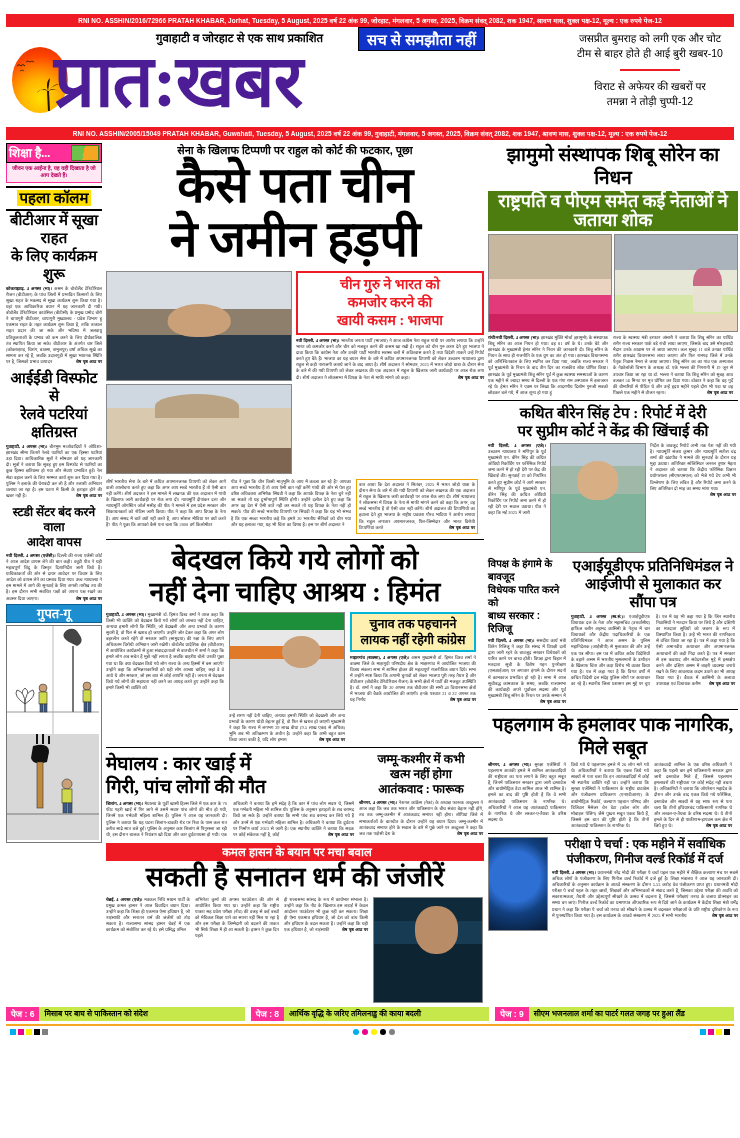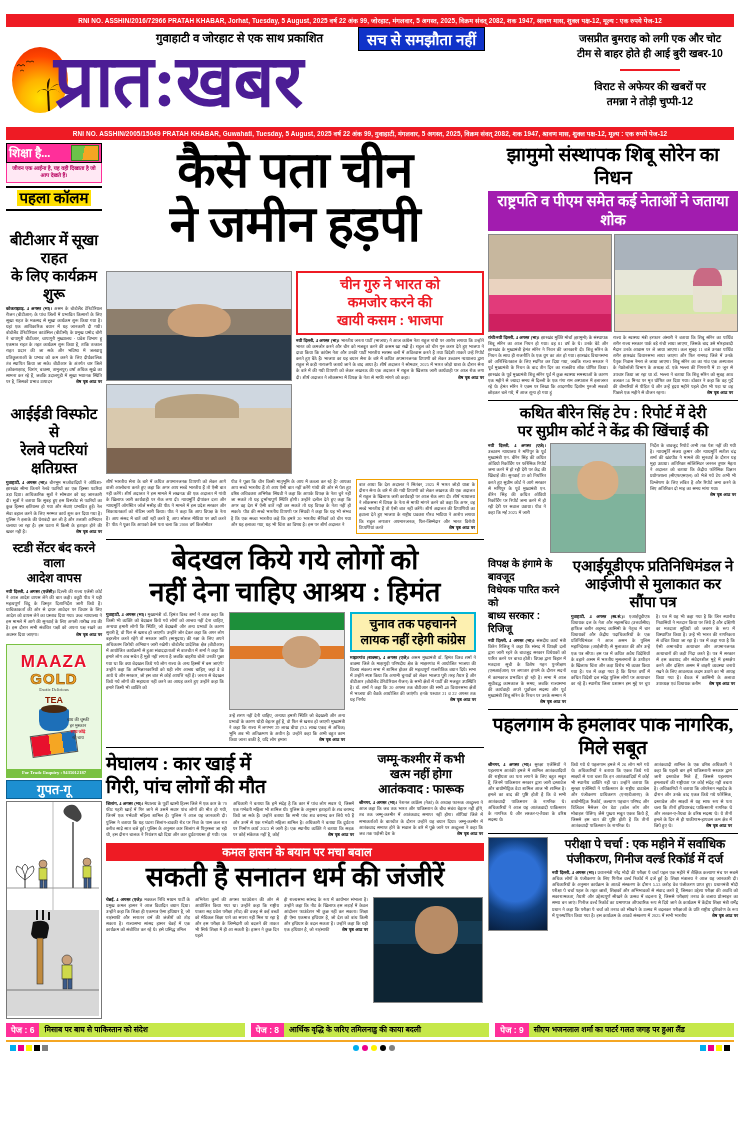--- a/index.html
+++ b/index.html
@@ -49,21 +49,21 @@
   }
   .mh-slogan{
     position:absolute;left:352px;top:-2px;
     background:#1033c9;color:#fff;font-weight:bold;font-size:15px;
     font-family:"Liberation Sans","DejaVu Sans",sans-serif;
     padding:1px 8px;border:1px solid #000;white-space:nowrap;
   }
   .mh-right{position:absolute;right:0;top:2px;width:168px;text-align:center;}
   .mh-right .ln{
     font-family:"Liberation Sans","DejaVu Sans",sans-serif;
-    font-weight:bold;font-size:10.5px;line-height:15px;color:#000;
+    font-weight:normal;font-size:10.5px;line-height:15px;color:#000;
   }
   .mh-right .sep{border-top:2px solid #ee1b24;width:60px;margin:8px auto;}
 
   
   .body-wrap{display:flex;gap:4px;margin-top:3px;}
   .colL{width:96px;flex:0 0 96px;}
   .colC{width:378px;flex:0 0 378px;}
   .colR{width:250px;flex:0 0 250px;}
 
   
@@ -100,22 +100,22 @@
   }
   .h4{
     font-family:"Liberation Serif","DejaVu Serif",serif;
     font-weight:bold;font-size:12px;line-height:15px;text-align:center;color:#000;
   }
   .h5{
     font-family:"Liberation Sans","DejaVu Sans",sans-serif;
     font-weight:bold;font-size:10px;line-height:13px;text-align:center;color:#000;
   }
   .blackbar{
-    background:#a21caf;color:#fff;font-family:"Liberation Serif","DejaVu Serif",serif;
-    font-weight:bold;font-size:15px;line-height:19px;text-align:center;padding:1px 2px;
+    background:#4d7c0f;color:#fff;font-family:"Liberation Serif","DejaVu Serif",serif;
+    font-weight:bold;font-size:18px;line-height:19px;text-align:center;padding:1px 2px;
   }
   .redbar{
     background:#ee1b24;color:#fff;font-family:"Liberation Sans","DejaVu Sans",sans-serif;
     font-weight:bold;font-size:11.5px;line-height:16px;text-align:center;padding:1px 2px;
   }
   .redbox{
     border:2px solid #ee1b24;padding:3px 2px;
     font-family:"Liberation Serif","DejaVu Serif",serif;
     font-weight:bold;font-size:14px;line-height:18px;text-align:center;color:#ee1b24;
   }
@@ -280,59 +280,44 @@
       <div class="shiksha">
         <div class="txt">शिक्षा है...</div>
         <div class="leaf"></div>
       </div>
       <div class="shiksha-sub">जीवन एक आईना है, यह वही दिखाता है जो आप देखते हैं।</div>
 
       <div class="pehla">
         <span class="hl">पहला कॉलम</span>
       </div>
 
-      <div class="h3" style="margin-top:20px;">बीटीआर में सूखा राहत</div>
+      <div class="h3" style="margin-top:0;">बीटीआर में सूखा राहत</div>
       <div class="h3">के लिए कार्यक्रम शुरू</div>
       <div class="body-text" style="margin-top:3px;">
         <span class="byline">कोकराझाड़, 4 अगस्त (भा)।</span>
         <span>असम के बोडोलैंड टेरिटोरियल रीजन (बीटीआर) के पांच जिलों में प्रभावित किसानों के लिए सूखा राहत के मकसद से सूखा कार्यक्रम शुरू किया गया है। यहां एक आधिकारिक बयान में यह जानकारी दी गयी। बोडोलैंड टेरिटोरियल काउंसिल (बीटीसी) के प्रमुख प्रमोद बोरो ने चापागुरी बीटीआर, चापागुरी मुख्यालय - प्रवेश विभाग हू एकमात्र राहत के तहत कार्यक्रम शुरू किया है, ताकि तत्काल राहत प्रदान की जा सके और भविष्य में जलवायु प्रतिकूलताओं के प्रभाव को कम करने के लिए दीर्घकालिक तंत्र स्थापित किया जा सके। बीटीआर के अंतर्गत चार जिले (कोकराझाड़, चिरांग, बाक्सा, तामुलपुर) वर्षा अधिक सूखे का सामना कर रहे हैं, जबकि उदालगुड़ी में सूखा भयानक स्थिति पर है, जिसको प्रभाव उत्पादन</span>
         <span class="contd">शेष पृष्ठ आठ पर</span>
       </div>
 
-      <div class="h3" style="margin-top:20px;clear:both;">आईईडी विस्फोट से</div>
+      <div class="h3" style="margin-top:4px;clear:both;">आईईडी विस्फोट से</div>
       <div class="h3">रेलवे पटरियां क्षतिग्रस्त</div>
       <div class="body-text" style="margin-top:3px;">
         <span class="byline">गुवाहाटी, 4 अगस्त (भा)।</span>
         <span>बीरभूम माओवादियों ने ओडिशा-झारखंड सीमा किनारे रेलवे पटरियों का एक हिस्सा पटरियां उड़ा दिया। आधिकारिक सूत्रों ने सोमवार को यह जानकारी दी। सूत्रों ने बताया कि सुबह हुए इस विस्फोट से पटरियों का कुछ हिस्सा क्षतिग्रस्त हो गया और सेवाएं प्रभावित हुईं। रेल सेवा बहाल करने के लिए मरम्मत कार्य शुरू कर दिया गया है। पुलिस ने इलाके की घेराबंदी कर ली है और तलाशी अभियान चलाया जा रहा है। इस घटना में किसी के हताहत होने की खबर नहीं है।</span>
         <span class="contd">शेष पृष्ठ आठ पर</span>
       </div>
 
       <div class="h4" style="margin-top:6px;clear:both;">स्टडी सेंटर बंद करने वाला</div>
       <div class="h4">आदेश वापस</div>
       <div class="body-text" style="margin-top:3px;">
         <span class="byline">नयी दिल्ली, 4 अगस्त (एजेंसी)।</span>
         <span>दिल्ली की राज्य एजेंसी कोर्ट ने आज आदेश वापस लेने की बात कही। ड्यूटी पीठ ने यही महत्वपूर्ण बिंदु के विस्तृत दिशानिर्देश जारी किये हैं। याचिकाकर्ता की ओर से दायर आवेदन पर विचार के लिए आदेश को वापस लेने का प्रस्ताव दिया गया। उच्च न्यायालय ने इस मामले में आगे की सुनवाई के लिए अगली तारीख तय की है। इस दौरान सभी संबंधित पक्षों को अपना पक्ष रखने का अवसर दिया जाएगा।</span>
         <span class="contd">शेष पृष्ठ आठ पर</span>
       </div>
 
-      <div class="ad-maaza" style="margin-top:6px;clear:both;">
-        <div class="brand">MAAZA</div>
-        <div class="gold">GOLD</div>
-        <div class="tiny">Exotic Delicious</div>
-        <div class="tea">TEA</div>
-        <div class="cup"></div>
-        <div class="pack"></div>
-        <div style="position:absolute;right:3px;top:72px;width:40px;text-align:center;">
-          <div class="tiny">चाय की चुस्की</div>
-          <div class="tiny">हर मुस्कान</div>
-          <div class="tiny" style="color:#e8112d;font-weight:bold;">साथ जोड़े</div>
-          <div class="tiny">रहे चाय</div>
-        </div>
-        <div class="footer">For Trade Enquiry : 9435012187</div>
-      </div>
 
       <div class="gupta-goo">गुपत-गू</div>
 
       <div class="cartoon">
         <svg viewBox="0 0 92 214" width="92" height="214">
           <rect x="0" y="0" width="92" height="214" fill="#ffffff"></rect>
           <rect x="0" y="108" width="92" height="106" fill="#d8d8d8"></rect>
           <line x1="46" y1="0" x2="46" y2="108" stroke="#bbb" stroke-width="1"></line>
           <line x1="0" y1="86" x2="92" y2="86" stroke="#999" stroke-width="1"></line>
 
@@ -368,24 +353,25 @@
             <rect x="56" y="177" width="4" height="10" fill="#3a5a8a"></rect>
             <rect x="61" y="177" width="4" height="10" fill="#3a5a8a"></rect>
           </g>
           <line x1="0" y1="188" x2="92" y2="188" stroke="#777" stroke-width="1"></line>
         </svg>
       </div>
     </div>
 
     <div class="colC">
 
+      <div class="kicker">सेना के खिलाफ टिप्पणी पर राहुल को कोर्ट की फटकार, पूछा</div>
       <div class="mega">कैसे पता चीन</div>
       <div class="mega">ने जमीन हड़पी</div>
 
-      <div class="row" style="gap:4px;margin-top:20px;">
+      <div class="row" style="gap:4px;margin-top:5px;">
         <div class="col" style="width:186px;flex:0 0 186px;">
           <div class="photo ph-rahul" style="height:108px;"></div>
           <div class="photo ph-court" style="height:88px;margin-top:3px;"></div>
         </div>
         <div class="col" style="width:188px;flex:0 0 188px;">
           <div class="redbox">
             <div>चीन गुरु ने भारत को</div>
             <div>कमजोर करने की</div>
             <div>खायी कसम : भाजपा</div>
           </div>

